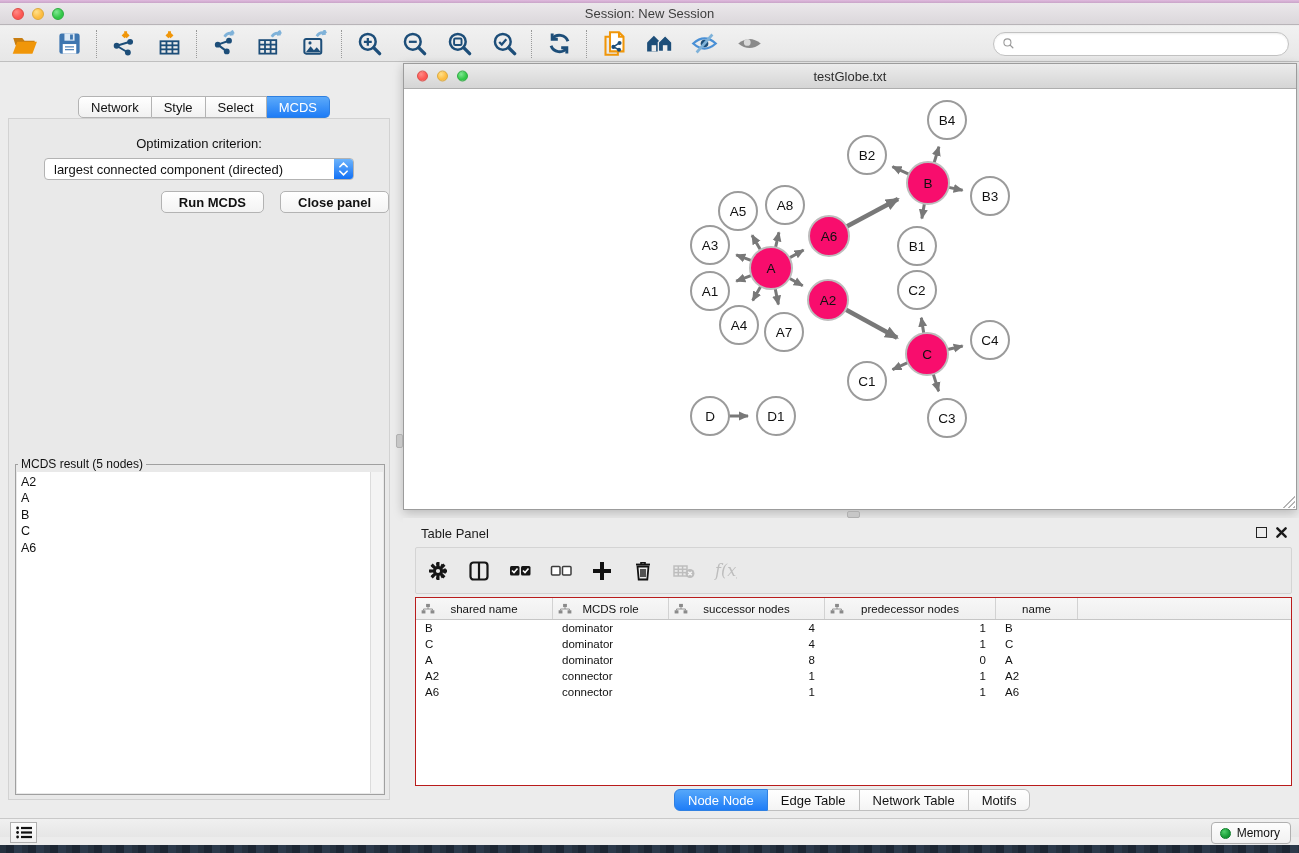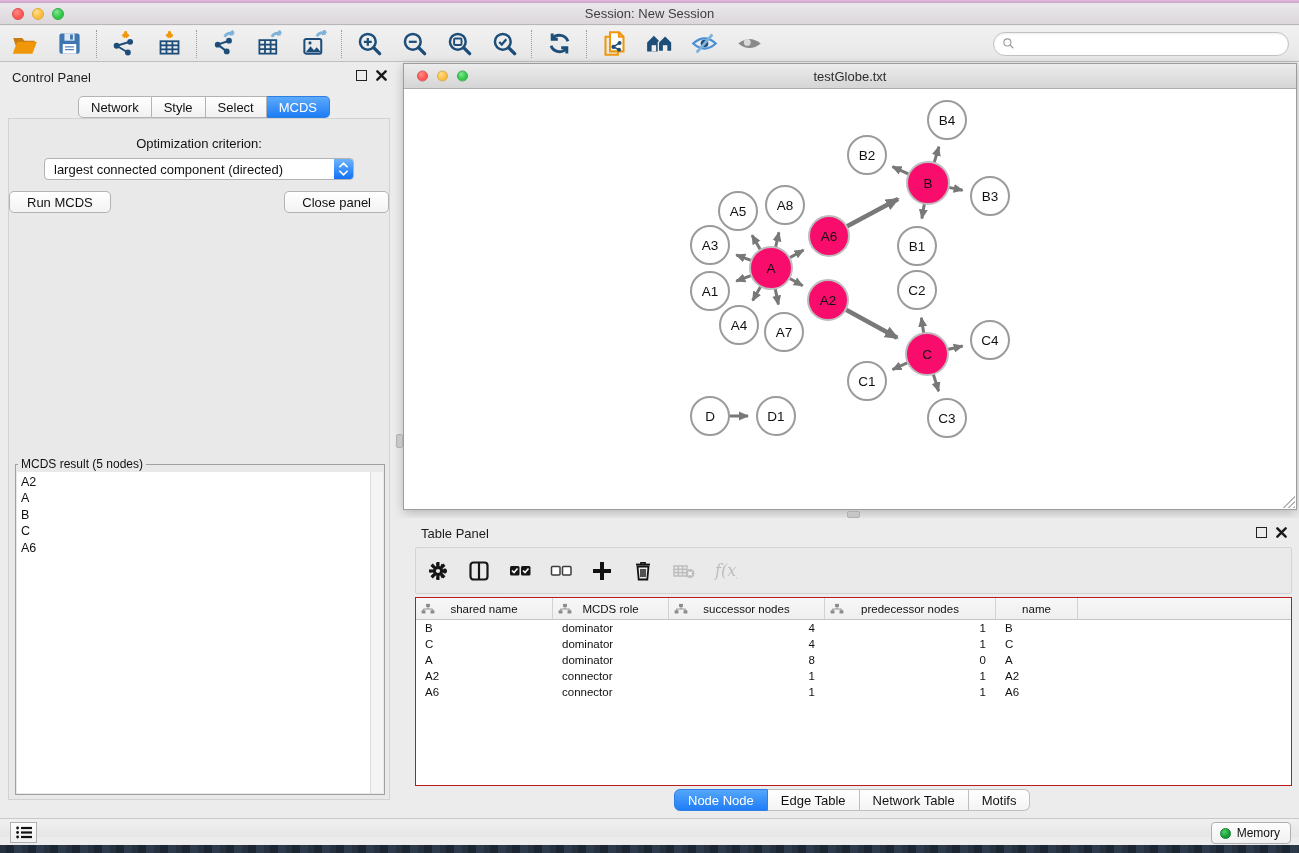--- a/index.html
+++ b/index.html
@@ -52,21 +52,21 @@
   .cp-body { position:absolute; left:8px; top:56px; width:382px; height:682px;
     background:#e9e9e9; border:1px solid #d2d2d2; }
   .opt-label { position:absolute; left:0; top:17px; width:100%; text-align:center; font-size:13px; color:#111; }
   .selectbox { position:absolute; left:35px; top:39px; width:310px; height:22px; background:#fff;
     border:1px solid #b3b3b3; border-radius:4px; display:flex; align-items:center; }
   .selectbox .sel-text { flex:1; font-size:13px; color:#111; padding-left:9px; white-space:nowrap; overflow:hidden; }
   .stepper { width:19px; height:100%; border-radius:0 3px 3px 0;
     background:linear-gradient(#6cb3fb,#1271f5); display:flex; flex-direction:column;
     align-items:center; justify-content:center; gap:2px; }
   .stepper svg { width:9px; height:6px; display:block; }
-  .cp-buttons { position:absolute; left:0; top:72px; width:100%; display:flex; justify-content:space-between; gap:22px; }
+  .cp-buttons { position:absolute; left:0; top:72px; width:100%; display:flex; justify-content:flex-end; gap:16px;font-weight:bold; }
   .btn { height:22px; padding:0 17px; font-size:13px; color:#111; background:linear-gradient(#ffffff,#f3f3f3);
     border:1px solid #b3b3b3; border-radius:5px; display:flex; align-items:center; }
 
   fieldset.mcds-result { position:absolute; left:6px; top:338px; width:370px; height:338px;
     border:1px solid #a0a0a0; background:transparent; }
   fieldset.mcds-result legend { font-size:12px; color:#111; margin-left:2px; padding:0 3px; }
   .result-list { position:absolute; left:1px; top:1px; right:1px; bottom:1px; background:#fff; display:flex; }
   .result-items { flex:1; padding:2px 0 0 4px; }
   .result-item { font-size:12.5px; color:#111; line-height:16.4px; }
   .v-scroll { width:13px; background:#f4f4f4; border-left:1px solid #dcdcdc; }
@@ -308,31 +308,20 @@
     <div class="searchbox">
       <svg viewBox="0 0 24 24">
         <circle cx="10" cy="10" r="6.5" fill="none" stroke="#9a9a9a" stroke-width="2"></circle>
         <line x1="15" y1="15" x2="20" y2="20" stroke="#9a9a9a" stroke-width="2.4" stroke-linecap="round"></line>
       </svg>
       <input type="text" placeholder="" style="">
     </div>
   </div>
 
   <div class="control-panel">
-    <div class="panel-head">
-      <span class="p-title">Control Panel</span>
-      <span class="wicons">
-        <span class="wicon-float"></span>
-        <span class="wicon-close">
-          <svg viewBox="0 0 12 12">
-              <path d="M1.5 1.5 L10.5 10.5 M10.5 1.5 L1.5 10.5" stroke="#1a1a1a" stroke-width="2.6" stroke-linecap="round"></path>
-            </svg>
-        </span>
-      </span>
-    </div>
 
     <div class="cp-tabs" id="cpTabs">
         <span class="seg-tab">Network</span>
         <span class="seg-tab">Style</span>
         <span class="seg-tab">Select</span>
         <span class="seg-tab active">MCDS</span>
       </div>
 
     <div class="cp-body">
       <div class="opt-label">Optimization criterion:</div>

